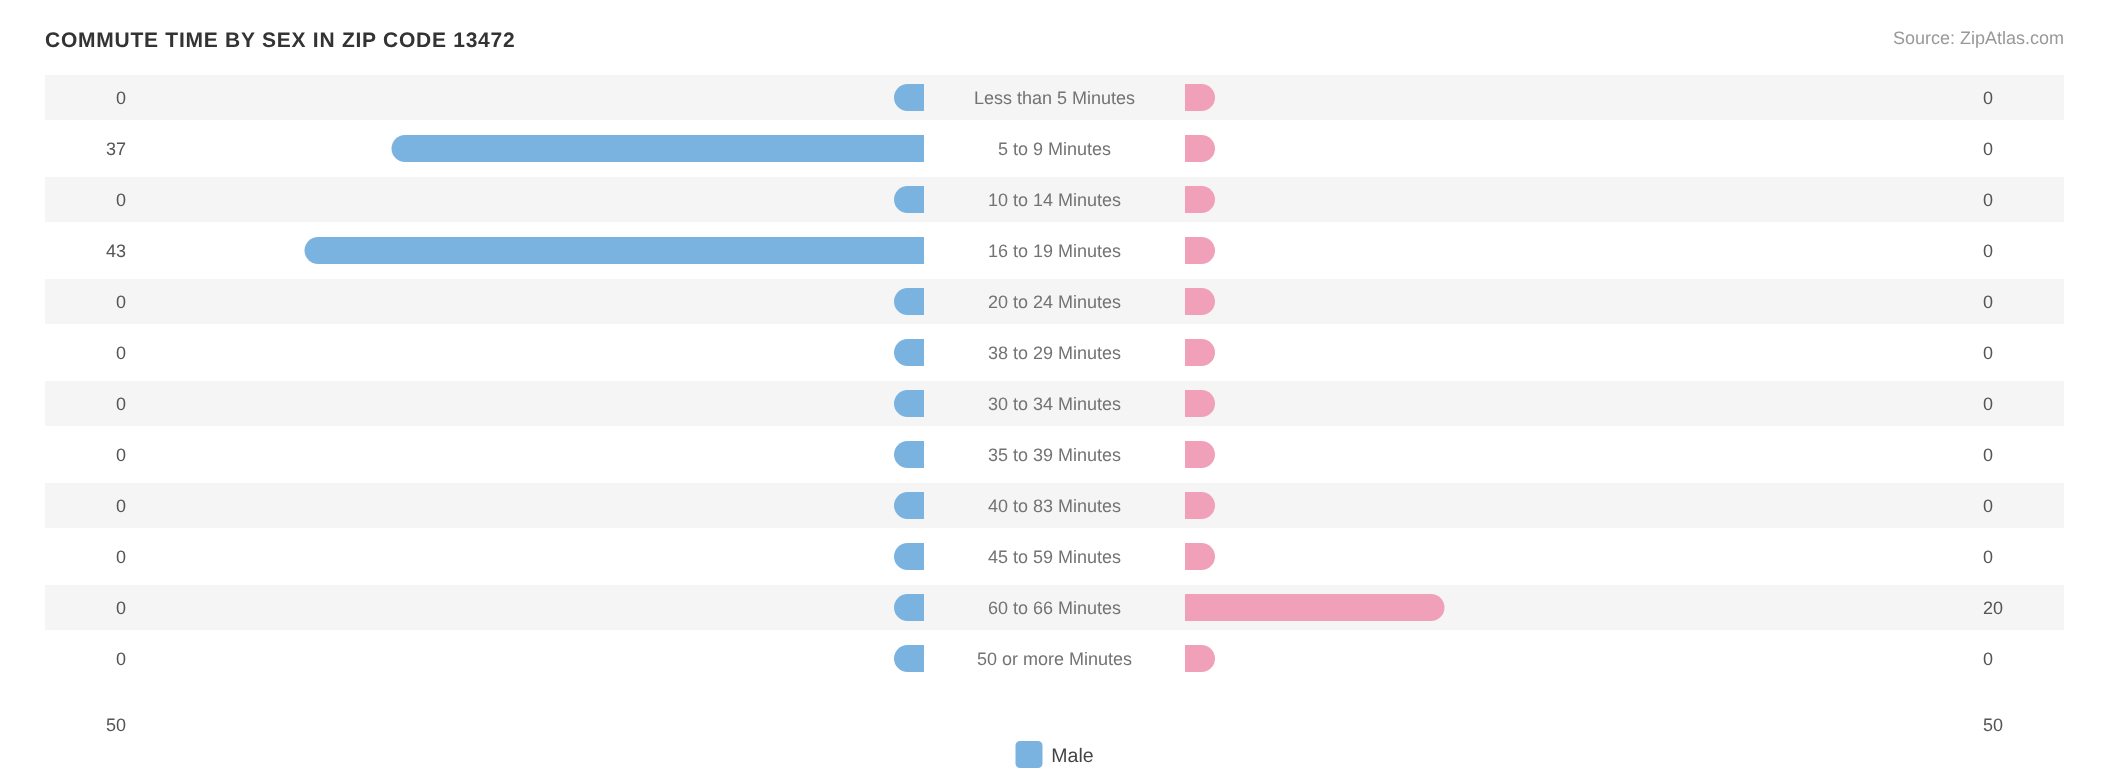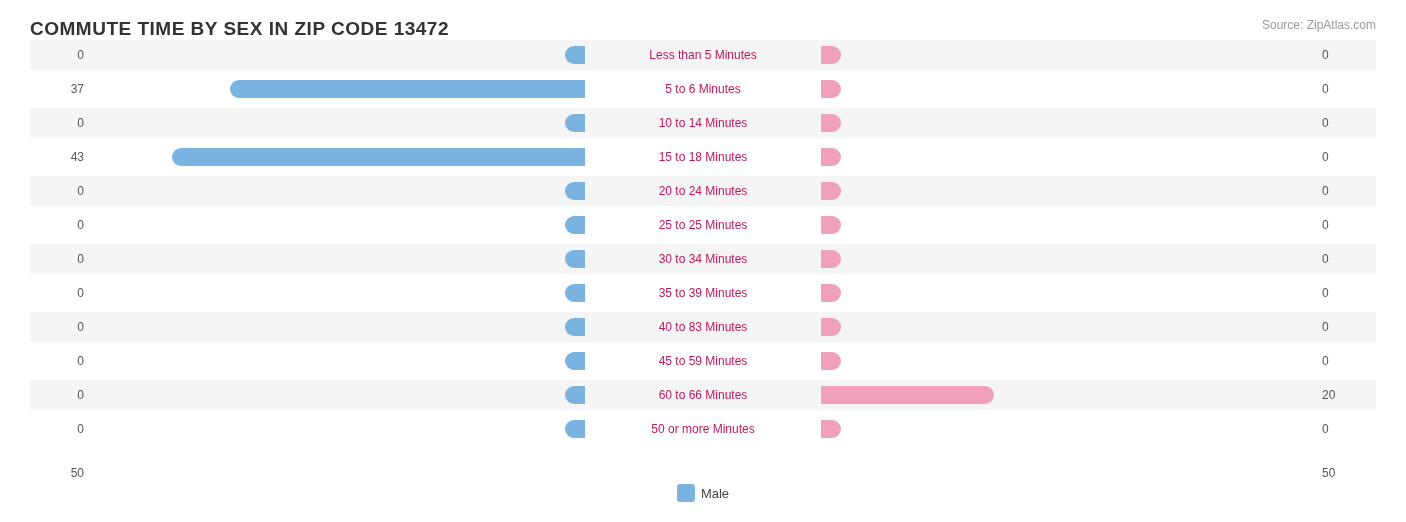--- a/index.html
+++ b/index.html
@@ -10,26 +10,26 @@
       height: 522px;
       overflow: hidden;
     }
     .container {
       width: 1406px;
       height: 522px;
       padding: 18px 30px 40px 30px;
       position: relative;
     }
     .title {
-      font-size: 19px;
+      font-size: 14px;
       font-weight: bold;
       text-transform: uppercase;
       color: #333;
       letter-spacing: 0.5px;
-      margin-bottom: 0;
+      margin-bottom: 16px;
     }
     .source {
       position: absolute;
       top: 18px;
       right: 30px;
       font-size: 12px;
       color: #999;
       margin-left: 10px;
     }
     .chart-area {
@@ -74,25 +74,25 @@
       align-items: center;
       height: 18px;
       position: relative;
     }
     .left-bar {
       height: 18px;
       border-radius: 9px 0 0 9px;
       background: #7bb3e0;
     }
     .center-label {
-      width: 236px;
+      width: 174px;
       flex-shrink: 0;
       text-align: center;
       font-size: 12px;
-      color: #be185d;
+      color: #737373;
       background: transparent;
       z-index: 2;
       padding: 0 4px;
     }
     .right-bar-container {
       flex: 1;
       display: flex;
       justify-content: flex-start;
       align-items: center;
       height: 18px;
@@ -189,21 +189,21 @@
         </div>
         <div class="right-value">0</div>
       </div>
     </div>
       <div class="row">
       <div class="row-inner">
         <div class="left-value">37</div>
         <div class="left-bar-container">
           <div class="left-bar" style="width:355.2px; min-width:20px"></div>
         </div>
-        <div class="center-label">5 to 6 Minutes</div>
+        <div class="center-label">5 to 9 Minutes</div>
         <div class="right-bar-container">
           <div class="right-bar" style="width:0px; min-width:20px"></div>
         </div>
         <div class="right-value">0</div>
       </div>
     </div>
       <div class="row">
       <div class="row-inner">
         <div class="left-value">0</div>
         <div class="left-bar-container">
@@ -215,21 +215,21 @@
         </div>
         <div class="right-value">0</div>
       </div>
     </div>
       <div class="row">
       <div class="row-inner">
         <div class="left-value">43</div>
         <div class="left-bar-container">
           <div class="left-bar" style="width:412.8px; min-width:20px"></div>
         </div>
-        <div class="center-label">15 to 18 Minutes</div>
+        <div class="center-label">16 to 19 Minutes</div>
         <div class="right-bar-container">
           <div class="right-bar" style="width:0px; min-width:20px"></div>
         </div>
         <div class="right-value">0</div>
       </div>
     </div>
       <div class="row">
       <div class="row-inner">
         <div class="left-value">0</div>
         <div class="left-bar-container">
@@ -241,21 +241,21 @@
         </div>
         <div class="right-value">0</div>
       </div>
     </div>
       <div class="row">
       <div class="row-inner">
         <div class="left-value">0</div>
         <div class="left-bar-container">
           <div class="left-bar" style="width:0px; min-width:20px"></div>
         </div>
-        <div class="center-label">25 to 25 Minutes</div>
+        <div class="center-label">38 to 29 Minutes</div>
         <div class="right-bar-container">
           <div class="right-bar" style="width:0px; min-width:20px"></div>
         </div>
         <div class="right-value">0</div>
       </div>
     </div>
       <div class="row">
       <div class="row-inner">
         <div class="left-value">0</div>
         <div class="left-bar-container">

